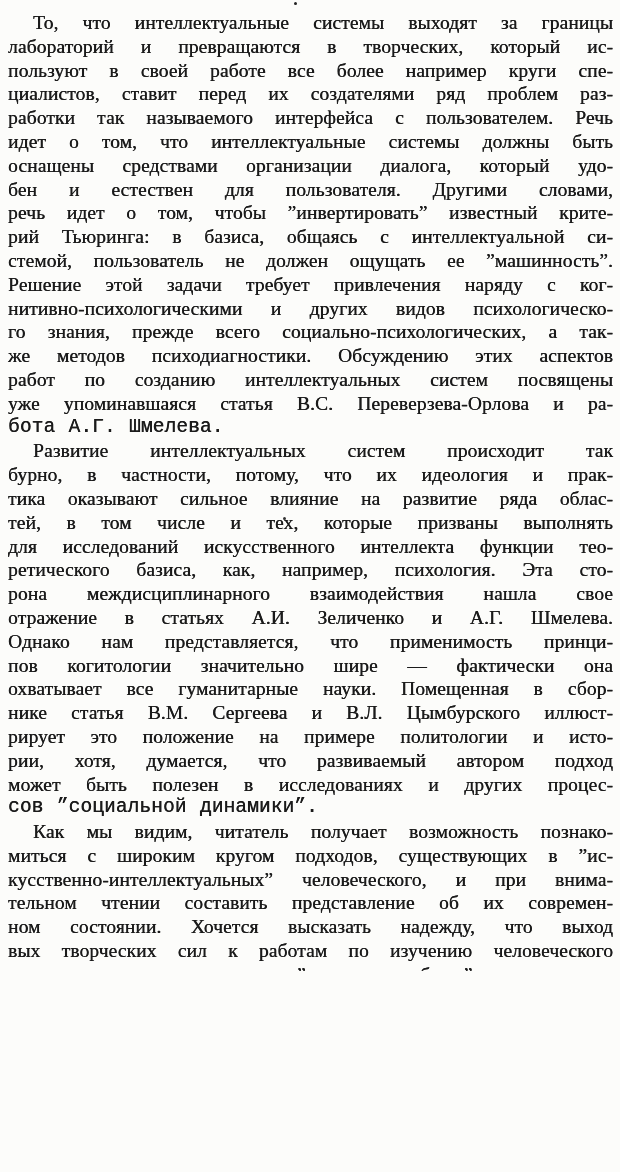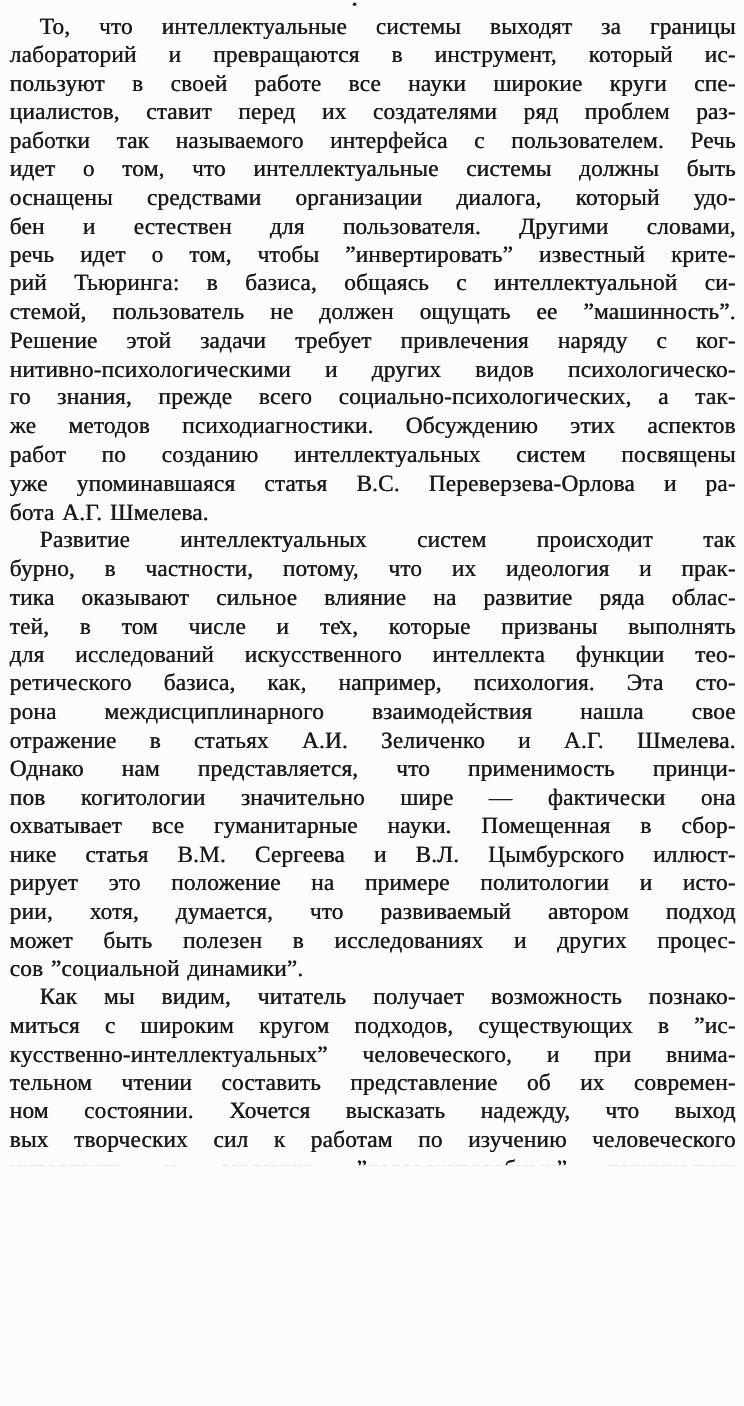--- a/index.html
+++ b/index.html
@@ -28,21 +28,21 @@
     text-shadow: 0.35px 0 0 currentColor; 
   }
   .para { margin: 0; }
   .line {
     text-align: justify;
     text-align-last: justify;
     text-justify: inter-word;
     white-space: normal;
   }
   .line.first { text-indent: 25px; }
-  .line.end { text-align-last: left; }
+  .line.end { text-align-last: left; font-family: Liberation Mono, monospace; }
   .signature {
     position: absolute;
     top: 1080px;
     right: 4px;
     color: #0f172a;
     font-style: italic;
     font-size: 20px;
     word-spacing: 7px;
     letter-spacing: 0.2px;
     text-shadow: 0.3px 0 0 currentColor;
@@ -97,22 +97,22 @@
 </head>
 <body>
 
 <div class="page">
 
   <div class="speck-top"></div>
 
   <div class="textblock">
     <div class="para">
         <div class="line first">То, что интеллектуальные системы выходят за границы</div>
-        <div class="line">лабораторий и превращаются в инструмент, который ис-</div>
-        <div class="line">пользуют в своей работе все науки широкие круги спе-</div>
+        <div class="line">лабораторий и превращаются в творческих, который ис-</div>
+        <div class="line">пользуют в своей работе все более например круги спе-</div>
         <div class="line">циалистов, ставит перед их создателями ряд проблем раз-</div>
         <div class="line">работки так называемого интерфейса с пользователем. Речь</div>
         <div class="line">идет о том, что интеллектуальные системы должны быть</div>
         <div class="line">оснащены средствами организации диалога, который удо-</div>
         <div class="line">бен и естествен для пользователя. Другими словами,</div>
         <div class="line">речь идет о том, чтобы ”инвертировать” известный крите-</div>
         <div class="line">рий Тьюринга: в базиса, общаясь с интеллектуальной си-</div>
         <div class="line">стемой, пользователь не должен ощущать ее ”машинность”.</div>
         <div class="line">Решение этой задачи требует привлечения наряду с ког-</div>
         <div class="line">нитивно-психологическими и других видов психологическо-</div>

